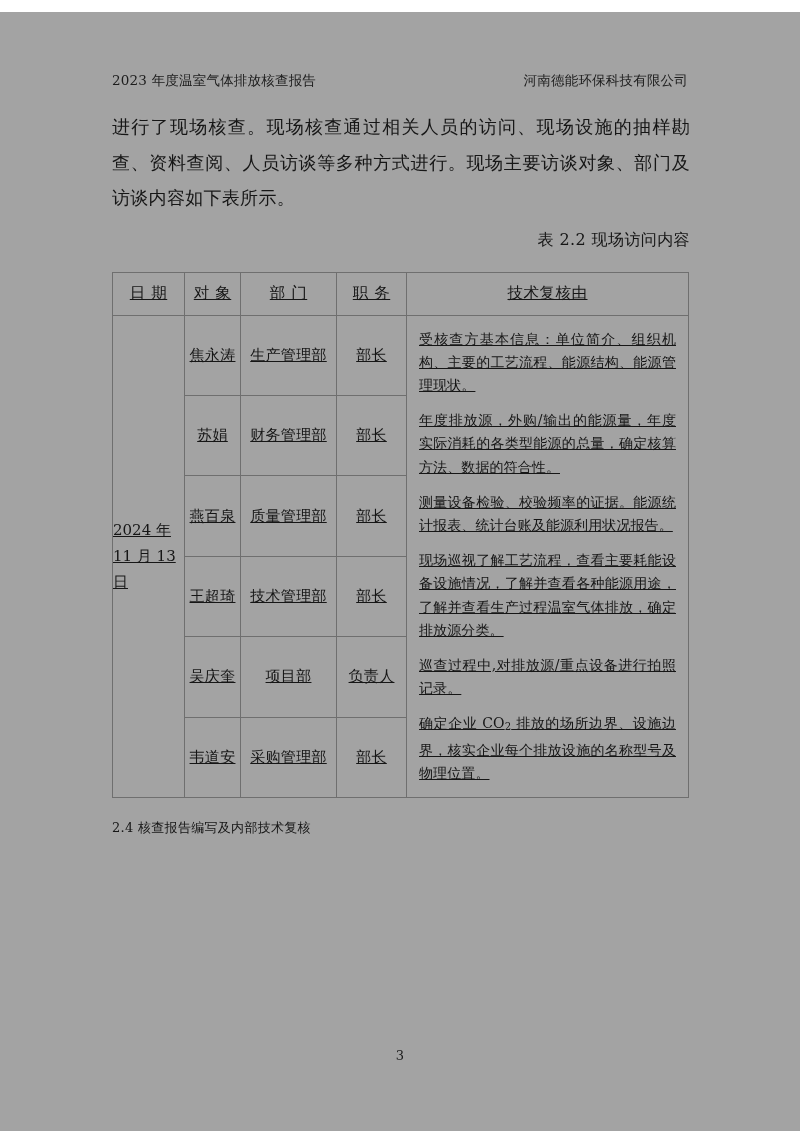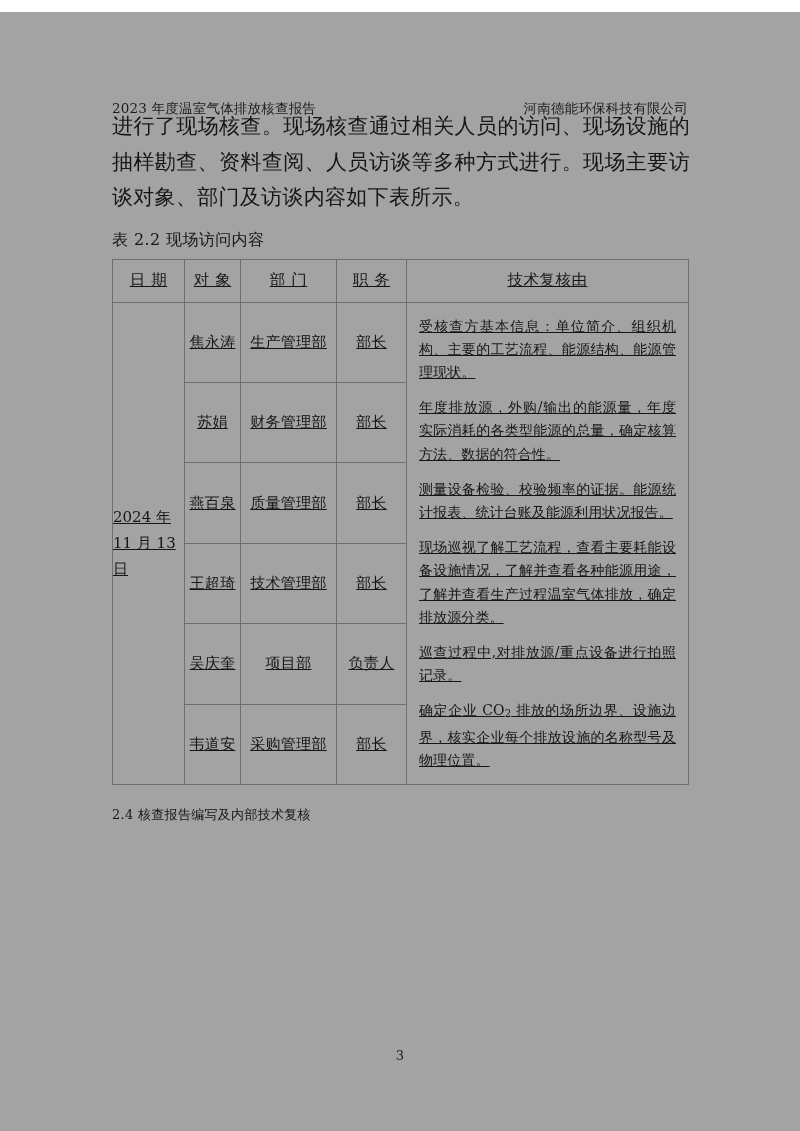--- a/index.html
+++ b/index.html
@@ -30,43 +30,43 @@
     top: 60px;
     width: 576px;
     display: flex;
     justify-content: space-between;
     align-items: baseline;
     font-size: 13.5px;
     letter-spacing: 0.2px;
     color: #1c1c1c;
   }
   .header .hdr-left { white-space: nowrap; }
-  .header .hdr-right { white-space: nowrap; margin-top: 28px; }
+  .header .hdr-right { white-space: nowrap; }
 
   
   .content {
     position: absolute;
     left: 112px;
     top: 97px;
     width: 578px;
   }
   p.body-par {
     margin: 0;
-    font-size: 21px;
+    font-size: 18px;
     line-height: 35.5px;
     text-align: justify;
     text-justify: inter-ideograph;
     letter-spacing: 0.3px;
     color: #161616;
   }
   p.indent { text-indent: 2em; }
 
   .caption {
-    margin: 14px 0 8px 0;
-    text-align: left;
+    margin: 14px 0 21px 0;
+    text-align: right;
     font-size: 16px;
     letter-spacing: 0.4px;
     color: #161616;
   }
 
   
   table.interview {
     border-collapse: collapse;
     width: 576px;
     table-layout: fixed;

